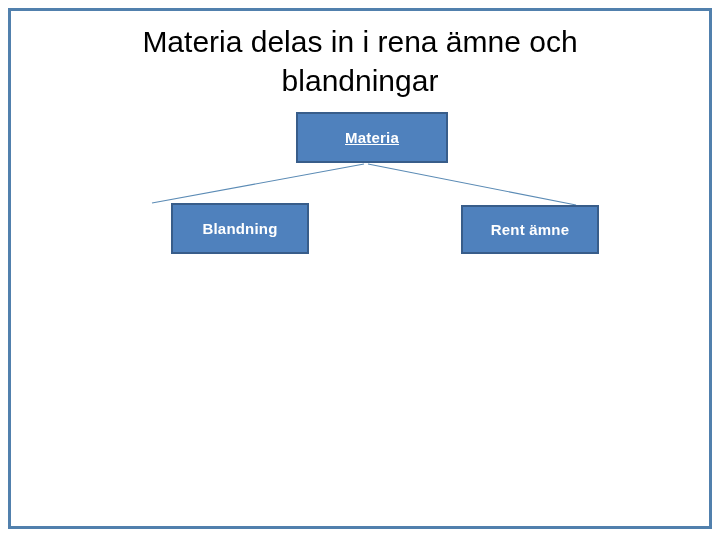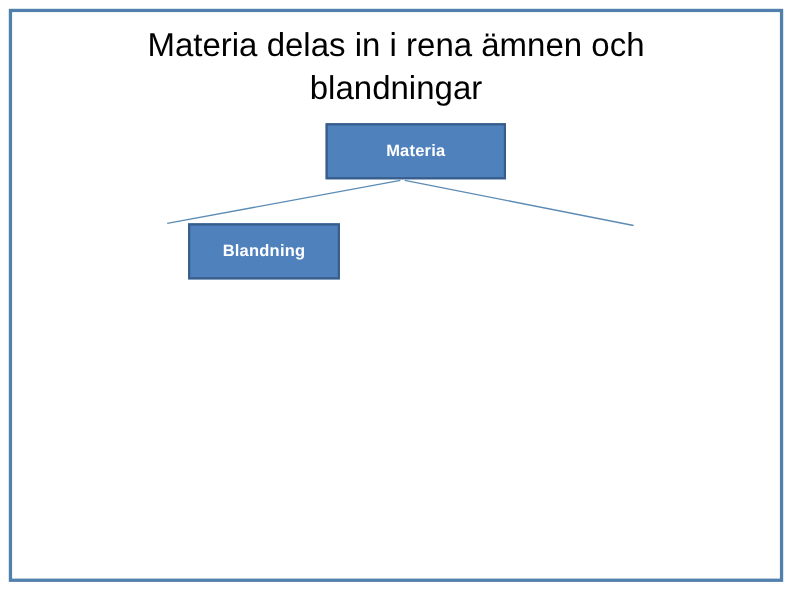--- a/index.html
+++ b/index.html
@@ -84,22 +84,23 @@
   }
 
   .node-box .node-label {
     display: block;
     line-height: 18px;
   }
 
   #node-materia {
     left: 296px;
     top: 112px;
-    width: 164px;
+    width: 152px;
     height: 51px;
+    text-decoration: underline;
   }
 
   #node-blandning {
     left: 127px;
     top: 203px;
     width: 138px;
     height: 51px;
     margin-left: 44px;
   }
 
@@ -110,33 +111,36 @@
     height: 49px;
   }
 </style>
 </head>
 <body>
 
 <div id="slide">
 
   <div id="slide-frame"></div>
 
-  <div id="slide-title">Materia delas in i rena ämnen och
+  <div id="slide-title">Materia delas in i rena ämne och
 blandningar</div>
 
   <div id="diagram">
 
     <svg id="connectors" viewBox="0 0 720 540" width="720" height="540">
       <line x1="364" y1="164" x2="152" y2="203" stroke="#5b8bb5" stroke-width="1.2"></line>
       <line x1="368" y1="164" x2="576" y2="205" stroke="#5b8bb5" stroke-width="1.2"></line>
     </svg>
 
     <div class="node-box" id="node-materia">
       <span class="node-label">Materia</span>
     </div>
 
     <div class="node-box" id="node-blandning">
       <span class="node-label">Blandning</span>
     </div>
 
+    <div class="node-box" id="node-rent-amne">
+      <span class="node-label">Rent ämne</span>
+    </div>
 
   </div>
 </div>
 
 </body></html>

